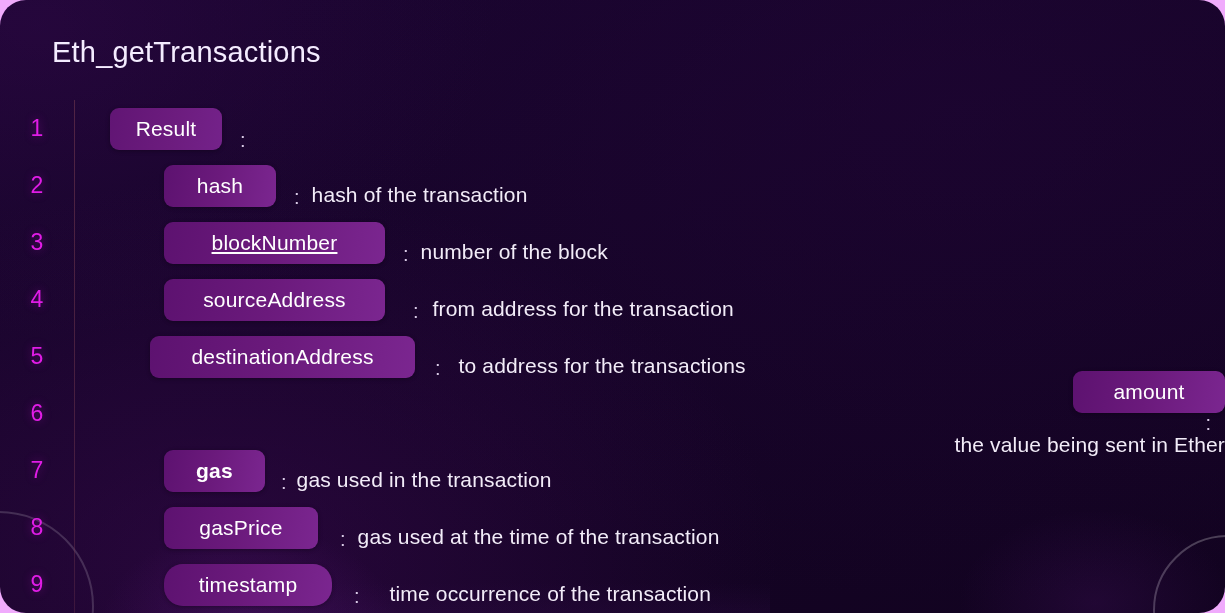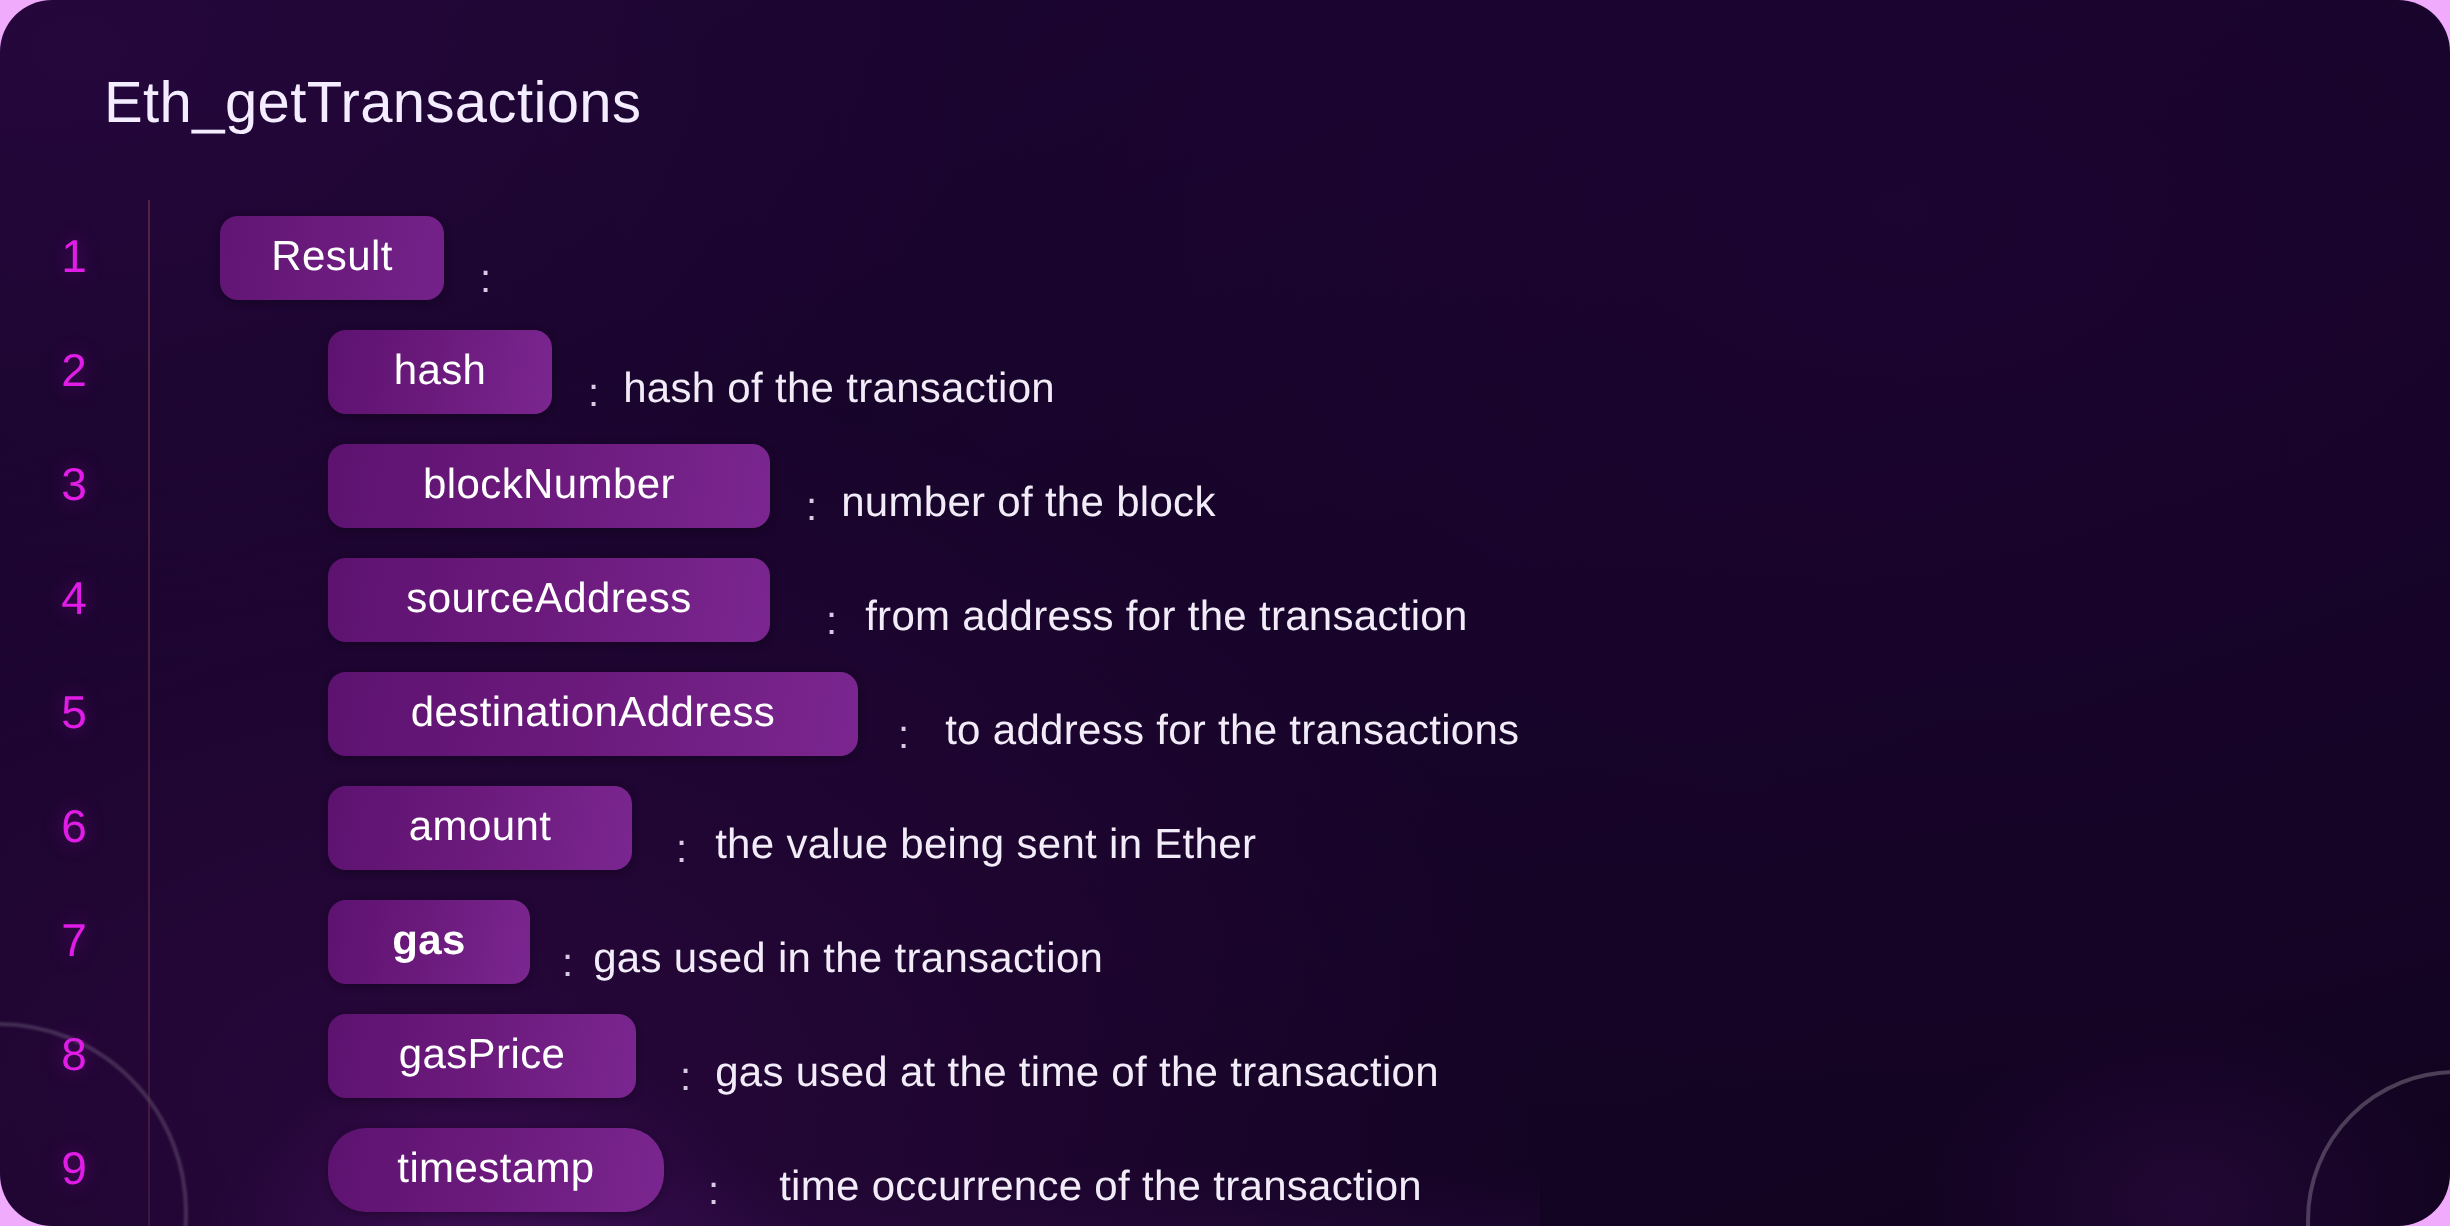--- a/index.html
+++ b/index.html
@@ -203,44 +203,44 @@
           <div class="line-no">2</div>
           <div class="row-body" style="padding-left: 90px;">
             <span class="pill" style="min-width: 112px; padding: 0px 18px;">hash</span>
             <span class="colon" style="margin-left: 18px; margin-right: 12px;">:</span>
             <span class="desc">hash of the transaction</span>
           </div>
         </div>
         <div class="row">
           <div class="line-no">3</div>
           <div class="row-body" style="padding-left: 90px;">
-            <span class="pill" style="min-width: 221px; padding: 12px 18px;">blockNumber</span>
+            <span class="pill" style="min-width: 221px; padding: 12px 18px; text-decoration: underline;">blockNumber</span>
             <span class="colon" style="margin-left: 18px; margin-right: 12px;">:</span>
             <span class="desc">number of the block</span>
           </div>
         </div>
         <div class="row">
           <div class="line-no">4</div>
           <div class="row-body" style="padding-left: 90px;">
             <span class="pill" style="min-width: 221px; padding: 0px 18px;">sourceAddress</span>
             <span class="colon" style="margin-left: 28px; margin-right: 14px;">:</span>
             <span class="desc">from address for the transaction</span>
           </div>
         </div>
         <div class="row">
           <div class="line-no">5</div>
-          <div class="row-body" style="padding-left: 90px;">
+          <div class="row-body" style="padding-left: 60px; margin-left: 16px;">
             <span class="pill" style="min-width: 265px; padding: 0px 18px;">destinationAddress</span>
             <span class="colon" style="margin-left: 20px; margin-right: 18px;">:</span>
             <span class="desc">to address for the transactions</span>
           </div>
         </div>
         <div class="row">
           <div class="line-no">6</div>
-          <div class="row-body" style="padding-left: 90px;">
+          <div class="row-body" style="padding-left: 90px; flex-direction: column;">
             <span class="pill" style="min-width: 152px; padding: 0px 18px;">amount</span>
             <span class="colon" style="margin-left: 22px; margin-right: 14px;">:</span>
             <span class="desc">the value being sent in Ether</span>
           </div>
         </div>
         <div class="row">
           <div class="line-no">7</div>
           <div class="row-body" style="padding-left: 90px;">
             <span class="pill" style="min-width: 101px; padding: 14px 18px; font-weight: bold;">gas</span>
             <span class="colon" style="margin-left: 16px; margin-right: 10px;">:</span>

